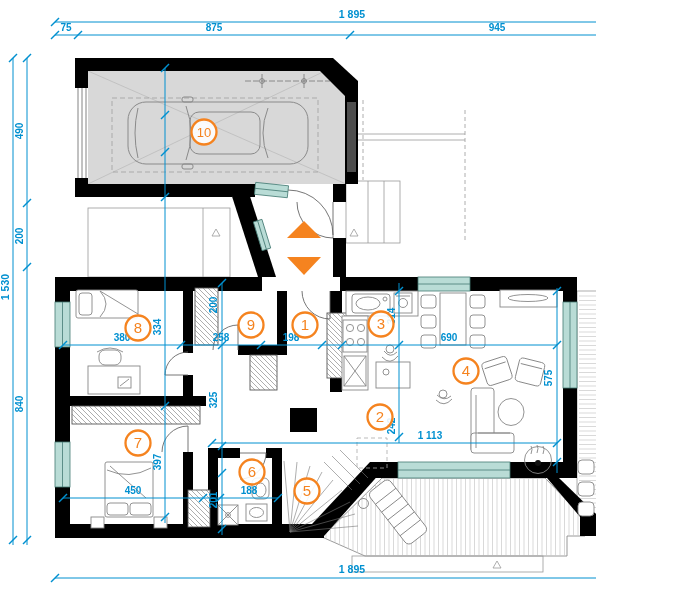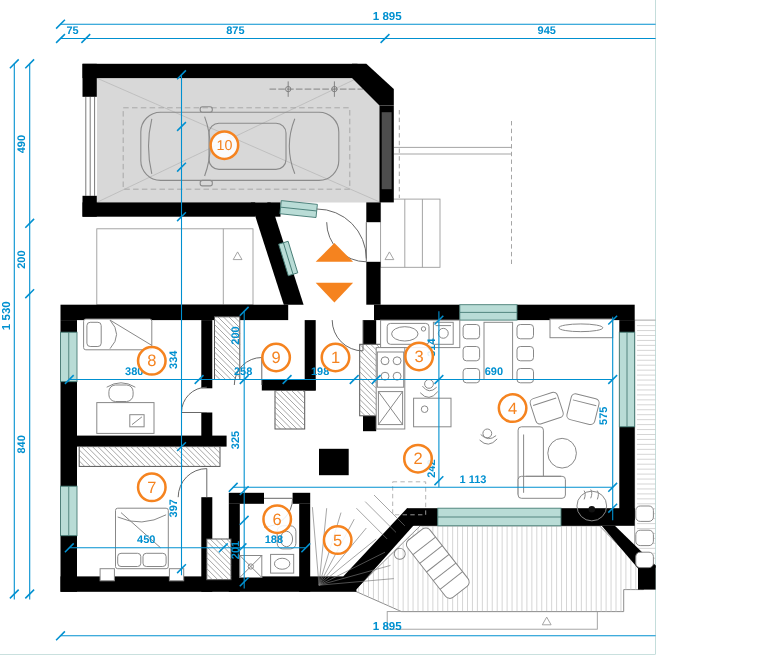--- a/index.html
+++ b/index.html
@@ -1,16 +1,16 @@
 <!DOCTYPE html>
 <html><head>
 <meta charset="utf-8">
 <style>
   html,body{margin:0;padding:0;background:#fff;}
-  .page{width:596px;height:595px;position:relative;background:#0f766e;overflow:hidden;}
+  .page{width:596px;height:595px;position:relative;background:#e5e5e5;overflow:hidden;}
   svg{display:block;}
   text{font-family:"Liberation Sans",sans-serif;}
   .dim{fill:#0090d0;font-size:10px;font-weight:bold;}
   .dimbig{fill:#0090d0;font-size:10.5px;font-weight:bold;}
   .roomnum{fill:#f5831f;font-size:15px;}
   .roomnum10{fill:#f5831f;font-size:13px;}
   .wall{fill:#000;stroke:none;}
   .win{fill:#b9dcd6;stroke:#447a73;stroke-width:0.8;}
   .winline{stroke:#447a73;stroke-width:0.8;fill:none;}
   .furn{stroke:#878787;stroke-width:0.9;fill:#fff;}

